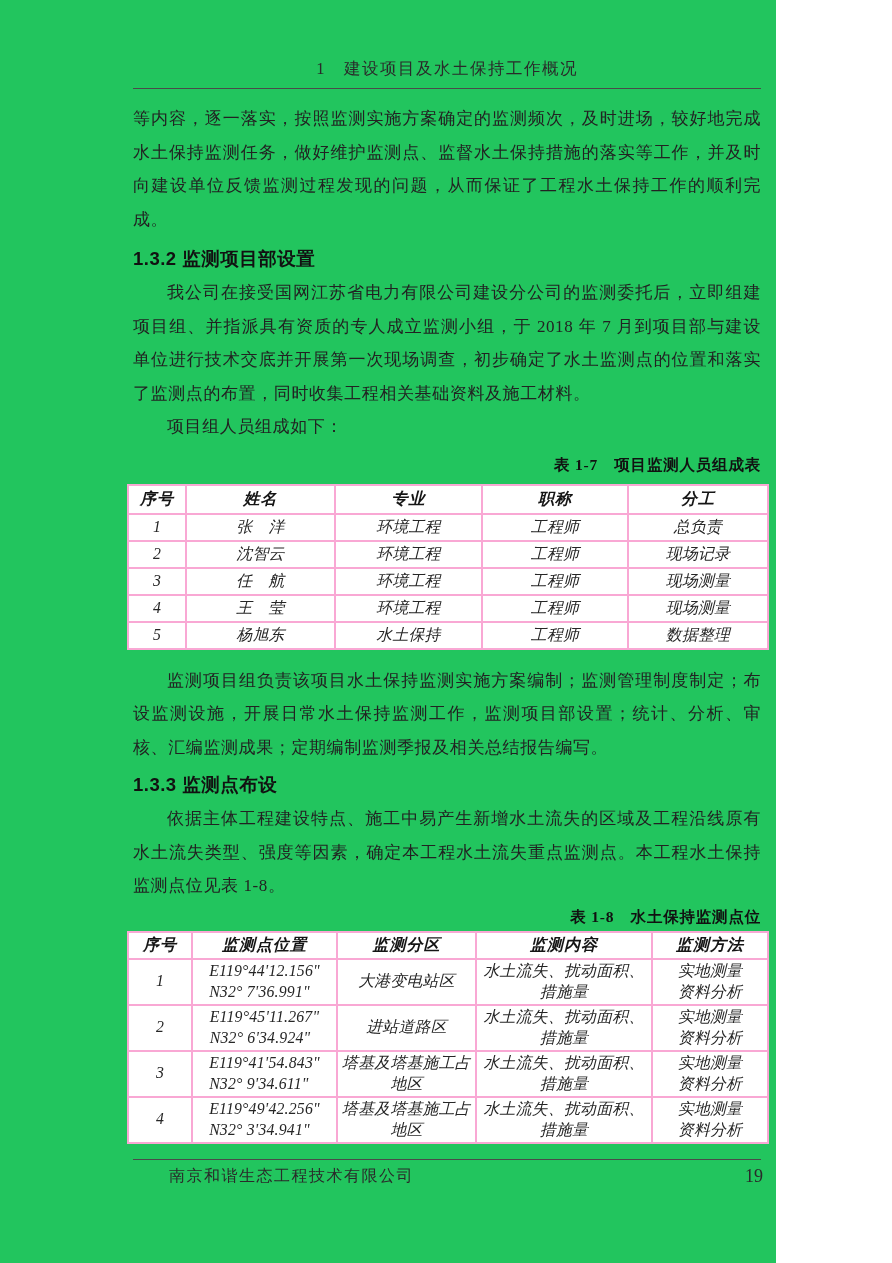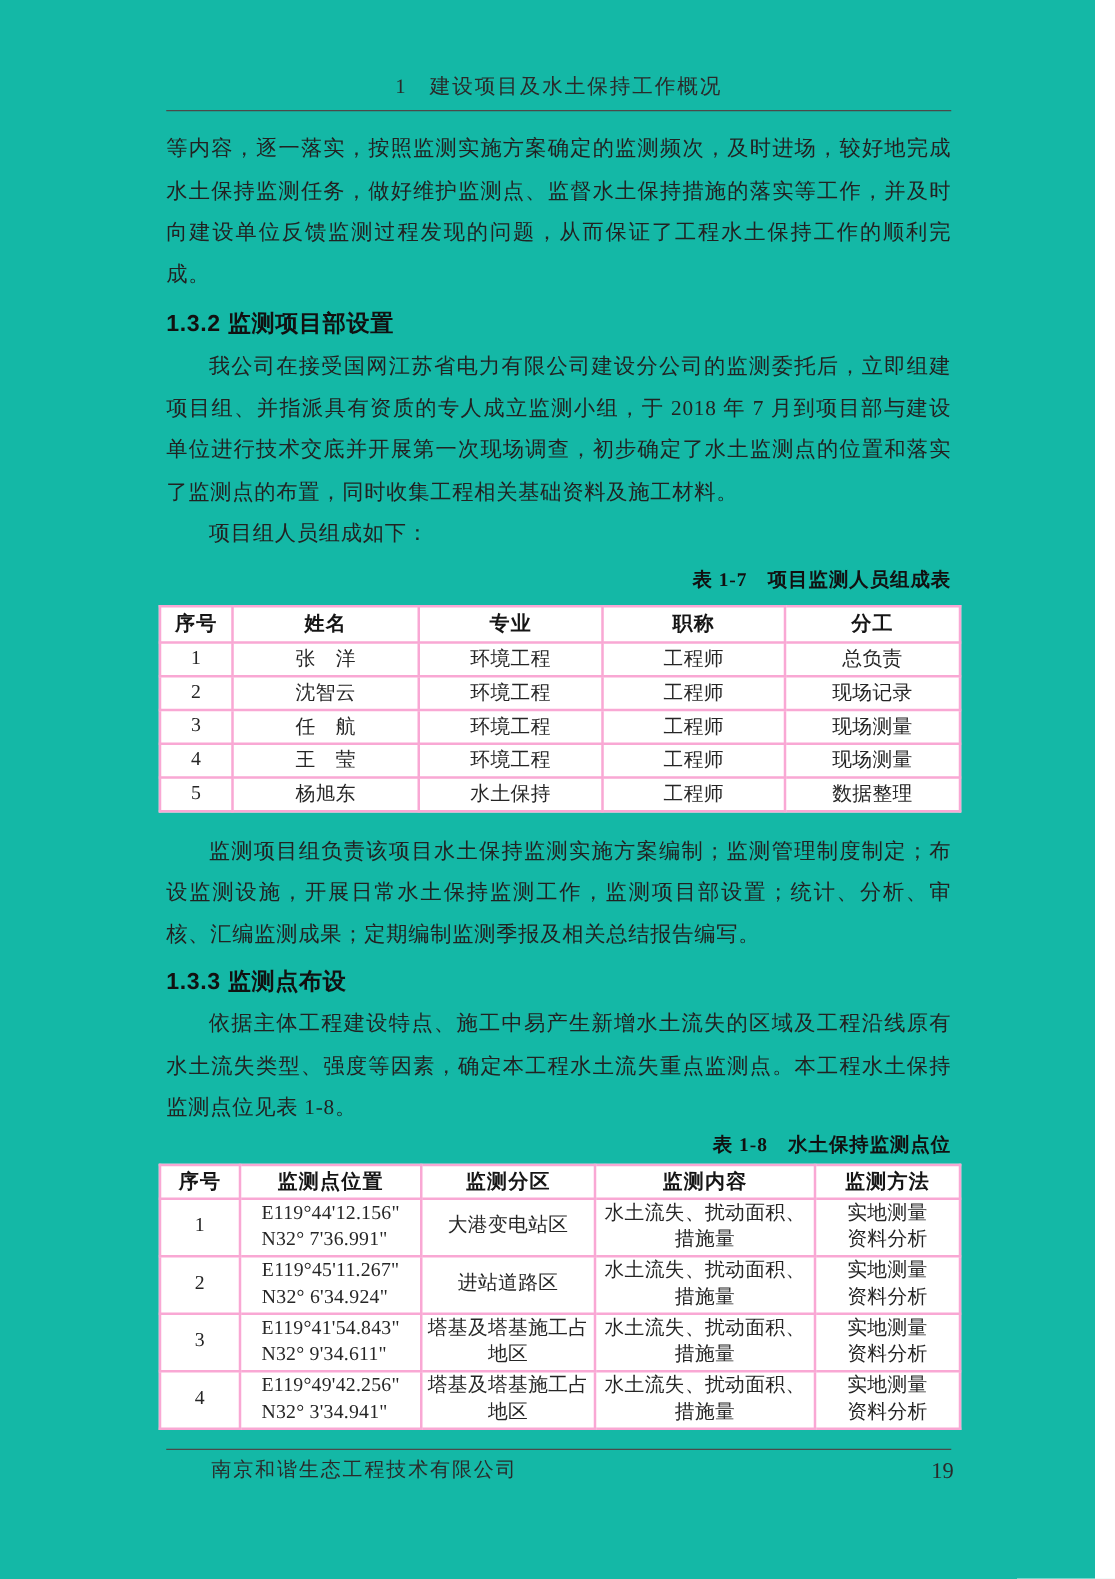--- a/index.html
+++ b/index.html
@@ -1,19 +1,19 @@
 <!DOCTYPE html>
 <html><head>
 <meta charset="utf-8">
 <style>
   html,body{margin:0;padding:0;background:#ffffff;}
   .page{
     position:relative;
-    width:876px;height:1263px;
-    background:#14b8a6;
+    width:776px;height:1263px;
+    background:#22c55e;
     color:#1d1d1d;
     font-family:"Liberation Serif","DejaVu Serif",serif;
     overflow:hidden;
   }
   
   .chapter-title{
     position:absolute;top:58px;left:133px;width:628px;
     text-align:center;font-size:16.5px;letter-spacing:1.5px;color:#2a2a2a;
   }
   .header-rule{
@@ -45,21 +45,21 @@
   }
   .tbl-caption.c2{margin-top:2px;}
   
   table{
     border-collapse:collapse;table-layout:fixed;
     width:640px;margin-left:-6px;
     background:#fff;
   }
   .t1{margin-top:7px;}
   .t2{margin-top:2px;}
-  table,td,th{border:2px solid #f9a8d4;}
+  table,td,th{border:2px solid #f9a8d4;font-style:italic;}
   table{border-width:2px;}
   th{
     font-weight:bold;font-size:16px;letter-spacing:1px;color:#151515;
     text-align:center;vertical-align:middle;padding:0;
   }
   td{
     font-size:15.8px;color:#262626;text-align:center;vertical-align:middle;
     padding:0 3px;letter-spacing:0.3px;
   }
   .t1 th{height:27px;}

